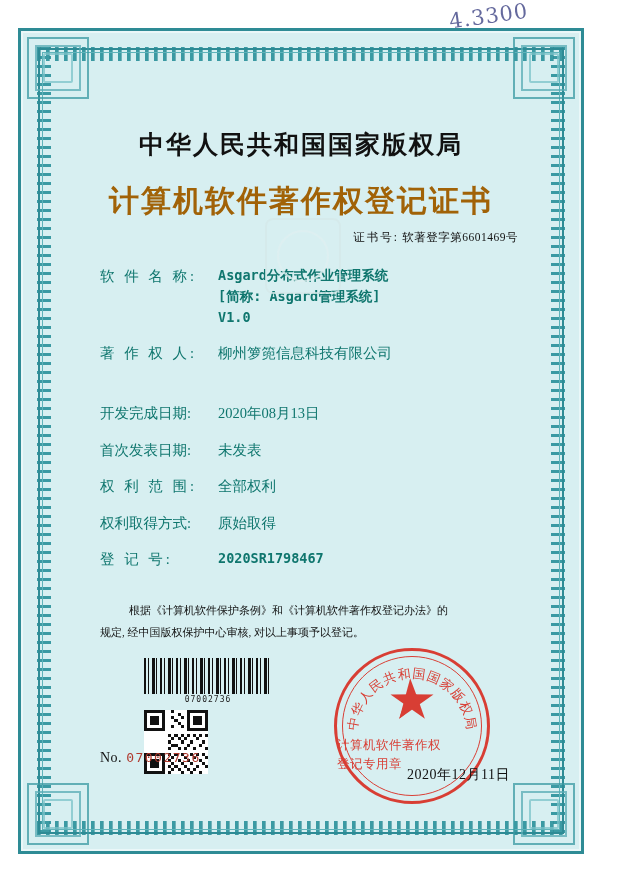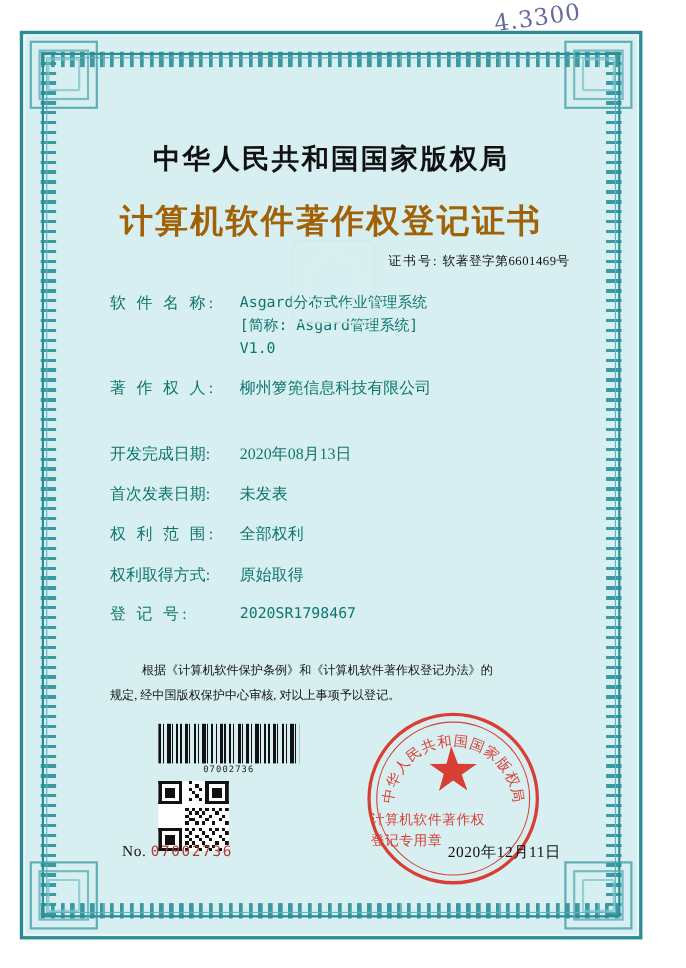--- a/index.html
+++ b/index.html
@@ -169,21 +169,21 @@
     width: 118px;
     flex: 0 0 118px;
     letter-spacing: 3px;
     white-space: nowrap;
   }
   .field .flabel.tight { letter-spacing: 0px; }
   .field .fvalue {
     flex: 1;
   }
   .field .fvalue .line { display: block; }
-  .mono { font-family: "DejaVu Sans Mono", monospace; font-size: 13.5px; }
+  .mono { font-family: "DejaVu Sans Mono", monospace; font-size: 13.5px; font-weight: bold; }
 
   .gap-lg { height: 24px; }
 
   .para {
     margin-top: 28px;
     padding-left: 52px;
     padding-right: 48px;
     font-size: 11px;
     line-height: 2.0;
     color: #111;
@@ -295,39 +295,39 @@
     text-align: left;
     font-family: Liberation Mono, monospace;
     font-size: 12.5px;
     letter-spacing: .5px;
   }
   .seal .l1 { top: 86px; }
   .seal .l2 { top: 105px; }
 
   .footer {
     position: absolute;
-    left: 63px;
+    left: 52px;
     right: 44px;
     bottom: 40px;
     display: flex;
     justify-content: space-between;
-    align-items: center;
+    align-items: flex-start;
     font-size: 14px;
     color: #111;
   }
   .footer .no {
     letter-spacing: .5px;
   }
   .footer .no .digits {
     font-family: "DejaVu Sans Mono", monospace;
     color: #b03a2e;
     letter-spacing: 1.5px;
     font-size: 13px;
   }
-  .footer .date { letter-spacing: .5px; }
+  .footer .date { letter-spacing: .5px; margin-top: 16px; }
 
   
   .handnote {
     position: absolute;
     right: 96px;
     top: 4px;
     font-family: "DejaVu Serif", serif;
     font-size: 21px;
     color: #4a4f8c;
     transform: rotate(-8deg);

